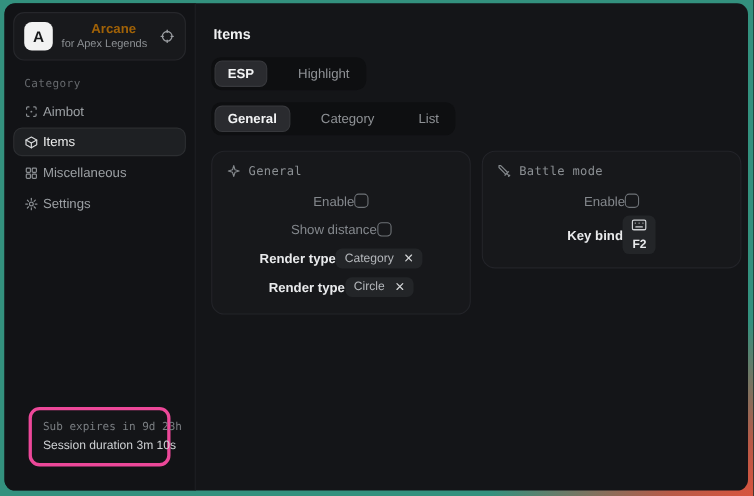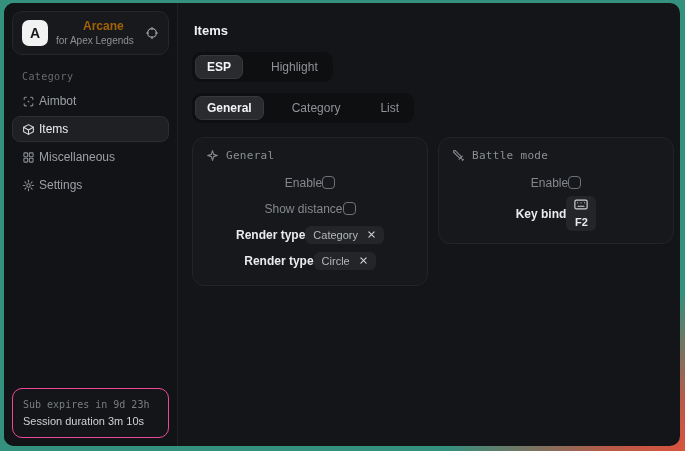--- a/index.html
+++ b/index.html
@@ -49,22 +49,22 @@
     color: #9ca0a4; font-size: 12px; cursor: pointer;
   }
   .nav-item .ico { color: #8b8f93; display: flex; align-items: center; }
   .nav-item.active {
     background: #1e2023; border-color: #2c2e31; color: #eceded;
   }
   .nav-item.active .ico { color: #d6d8da; }
 
   .sidebar-spacer { flex: 1; }
   .sub-card {
-    margin: 8px; padding: 8px 10px;
-    border: 1px solid #ec4899; border-radius: 10px; background: #141518;
+    margin: 22px; padding: 8px 10px;
+    border: 3px solid #ec4899; border-radius: 10px; background: #141518;
   }
   .sub-line1 {
     font-family: "DejaVu Sans Mono", monospace;
     font-size: 10px; color: #7a7e82; line-height: 1.6; white-space: nowrap;
   }
   .sub-line2 { font-size: 11px; color: #cfd1d4; line-height: 1.5; white-space: nowrap; }
 
   
   .main { flex: 1; padding: 14px 14px 0 14px; min-width: 0; }
   .page-title { font-size: 13px; font-weight: 700; color: #f0f1f2; margin: 6px 0 14px 2px; }

